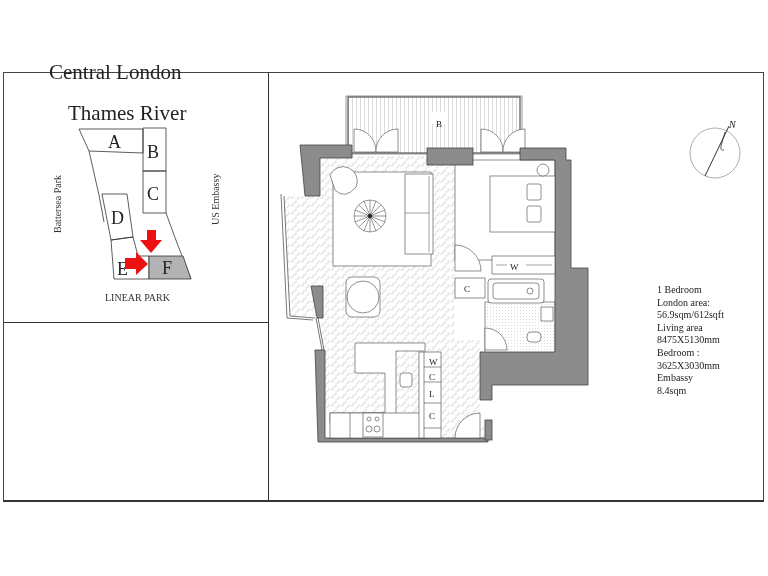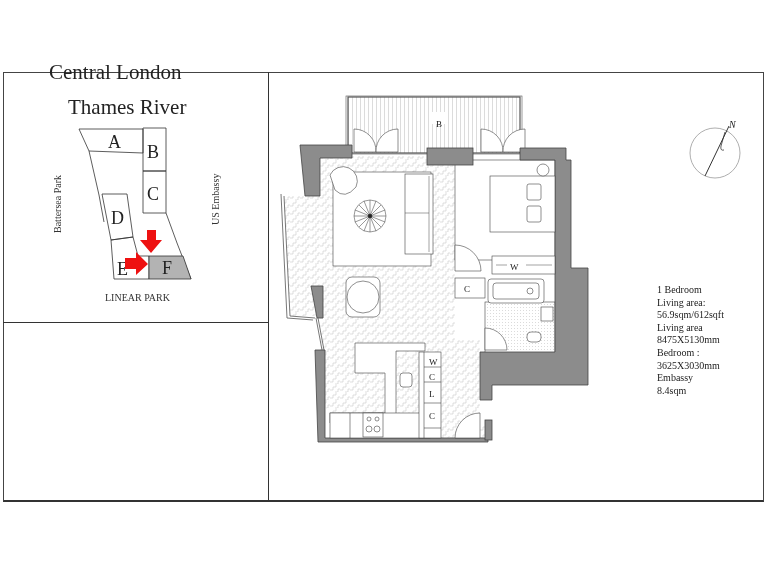--- a/index.html
+++ b/index.html
@@ -2,21 +2,21 @@
 <html><head>
 <meta charset="utf-8">
 <style>
   html,body{margin:0;padding:0;background:#ffffff;}
   body{width:768px;height:576px;position:relative;overflow:hidden;font-family:"Liberation Serif","DejaVu Serif",serif;color:#222;}
   .frame{position:absolute;left:3px;top:72px;width:761px;height:430px;border:1px solid #444;border-bottom:2px solid #333;box-sizing:border-box;}
   .vdiv{position:absolute;left:268px;top:72px;width:1px;height:430px;background:#333;}
   .hdiv{position:absolute;left:3px;top:322px;width:265px;height:1px;background:#333;}
   .title{position:absolute;font-size:21px;line-height:24px;color:#222;white-space:nowrap;}
   .t1{left:49px;top:60px;}
-  .t2{left:68px;top:95px;}
+  .t2{left:68px;top:101px;}
   .side-label{position:absolute;font-size:10px;color:#333;white-space:nowrap;transform-origin:left top;}
   .lbl-batt{left:52px;top:233px;transform:rotate(-90deg);}
   .lbl-usemb{left:210px;top:225px;transform:rotate(-90deg);}
   .lbl-linear{position:absolute;left:105px;top:292px;font-size:10px;color:#333;white-space:nowrap;}
   .siteplan{position:absolute;left:0;top:0;width:268px;height:322px;}
   .floorplan{position:absolute;left:270px;top:80px;width:340px;height:380px;}
   .compass{position:absolute;left:688px;top:120px;width:60px;height:60px;}
   .info{position:absolute;left:657px;top:284px;font-size:10px;line-height:12.6px;color:#222;}
   .info div{white-space:nowrap;}
 </style>
@@ -208,21 +208,21 @@
 
 <svg class="compass" viewBox="0 0 60 60">
   <circle cx="27" cy="33" r="25" fill="none" stroke="#999" stroke-width="0.8"></circle>
   <line x1="17" y1="56" x2="41" y2="6" stroke="#333" stroke-width="1"></line>
   <path d="M37,12 L33,26 Q32,31 36,30" fill="none" stroke="#333" stroke-width="0.8"></path>
   <text x="41" y="8" font-size="10" font-style="italic" font-family="Liberation Serif, serif" fill="#222">N</text>
 </svg>
 
 <div class="info">
   <div>1 Bedroom</div>
-  <div>Living area:</div>
+  <div>London area:</div>
   <div>56.9sqm/612sqft</div>
   <div>Living area</div>
   <div>8475X5130mm</div>
   <div>Bedroom :</div>
   <div>3625X3030mm</div>
   <div>Embassy</div>
   <div>8.4sqm</div>
 </div>
 
 </body></html>

